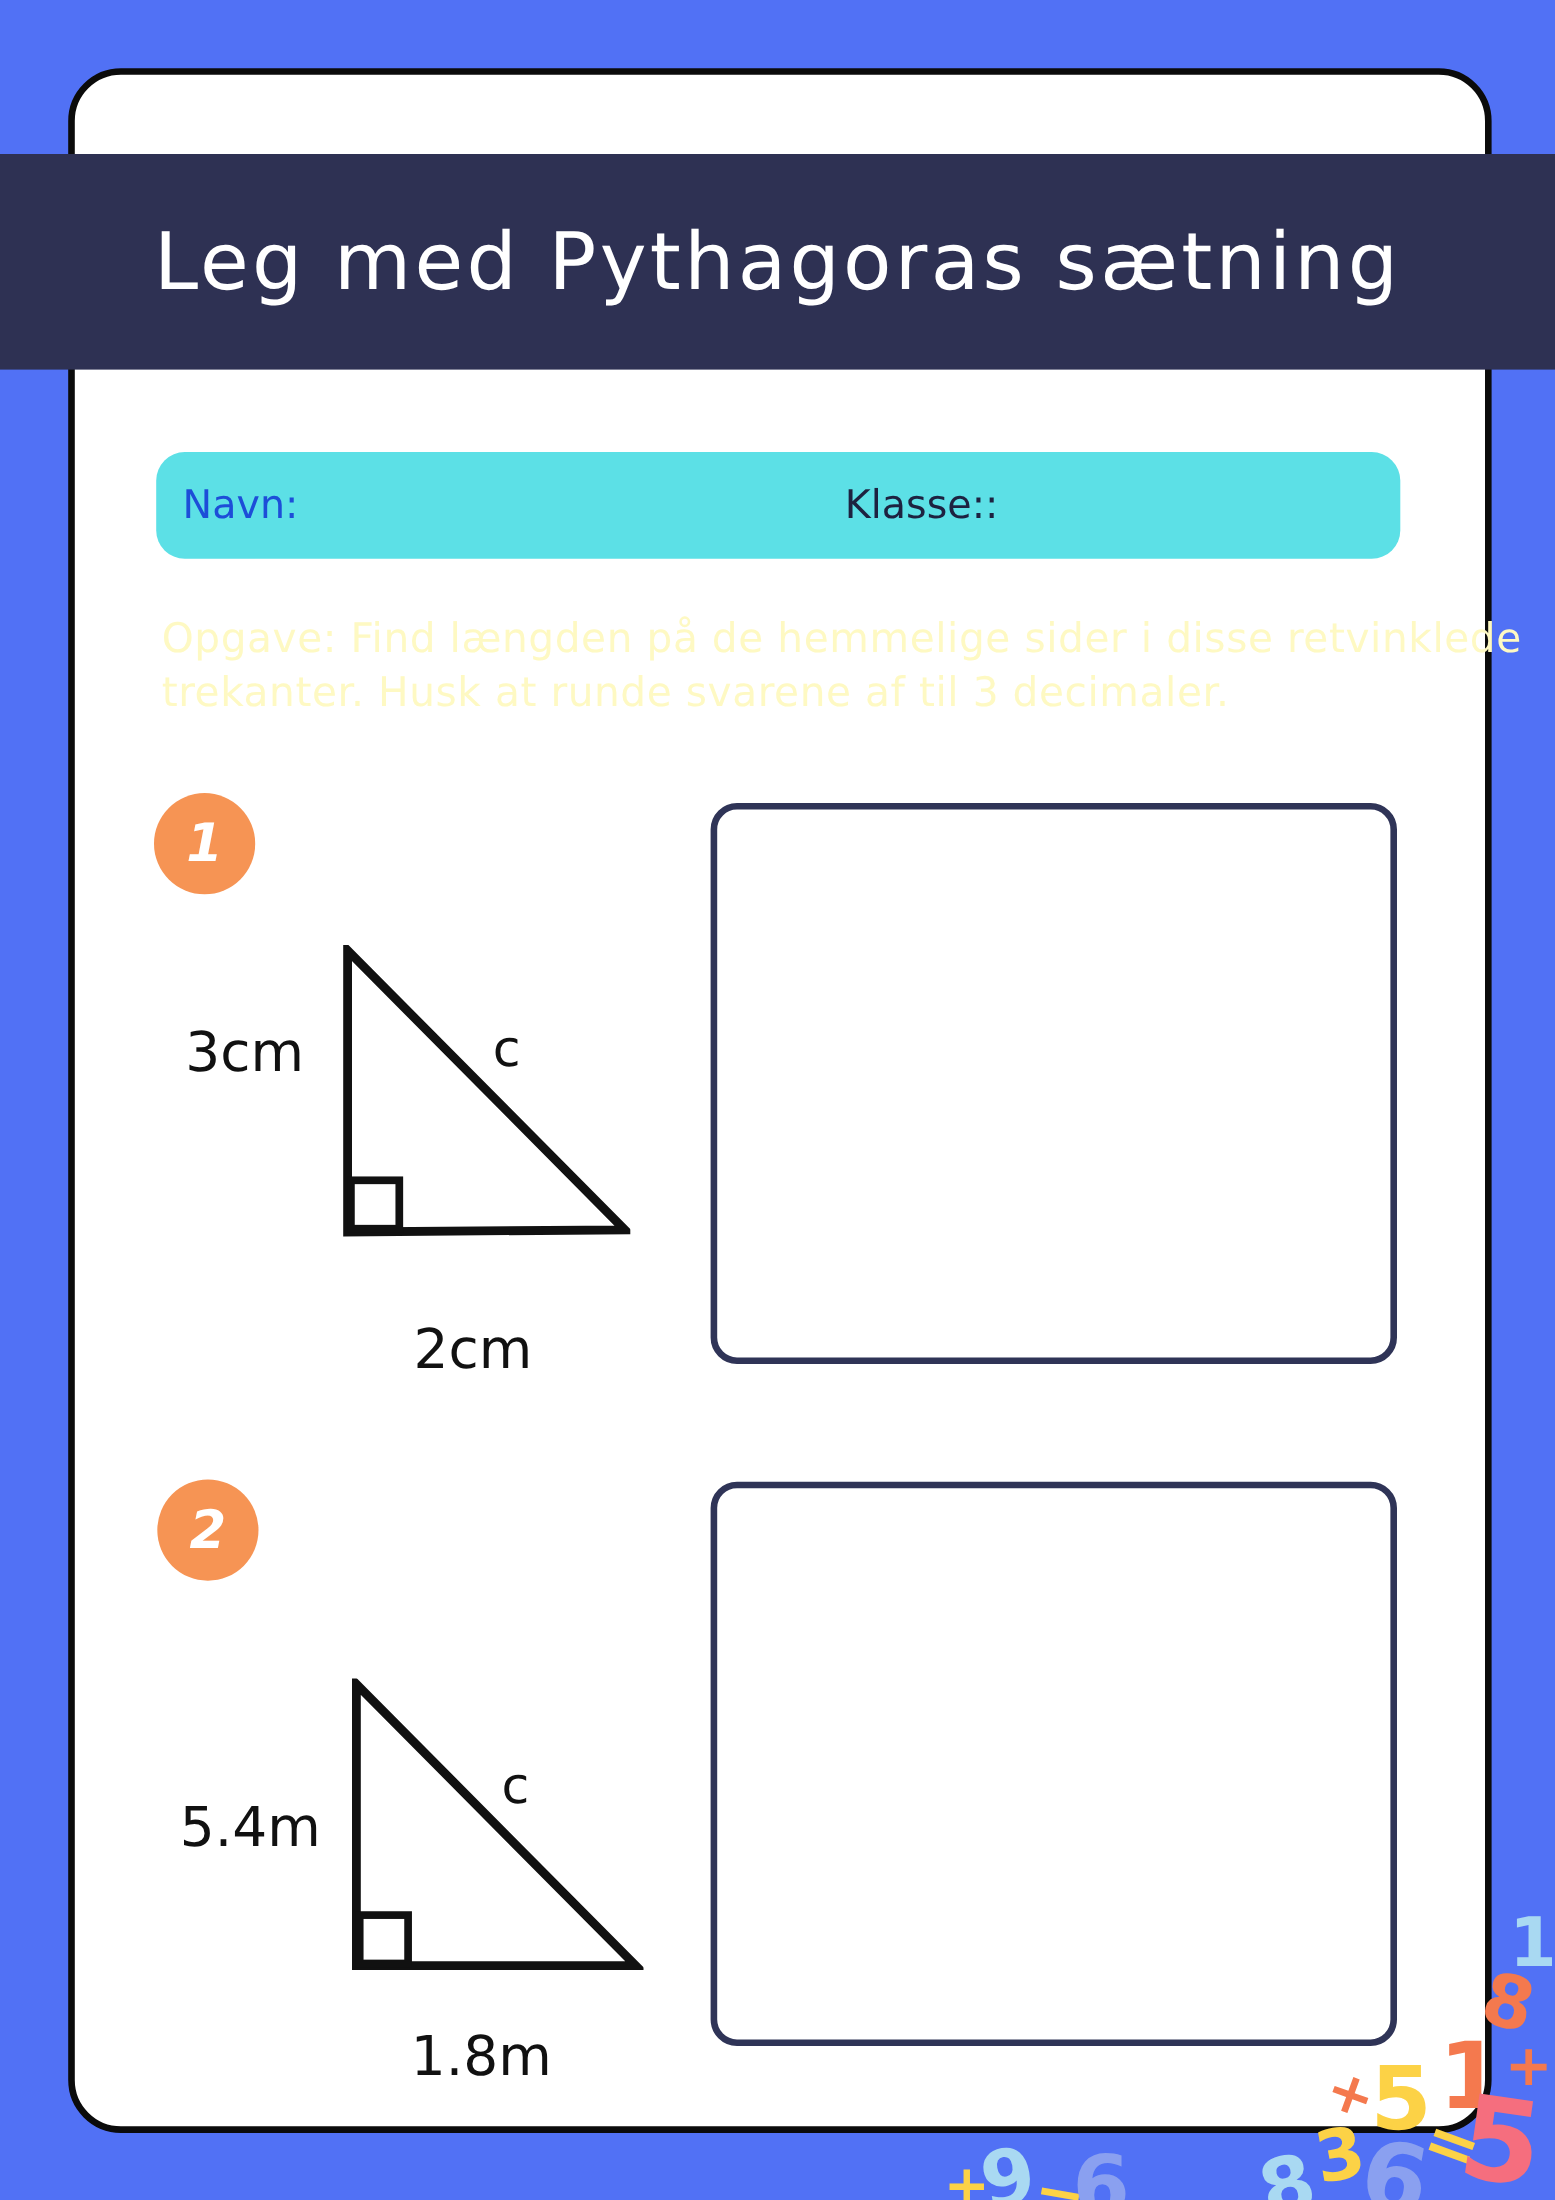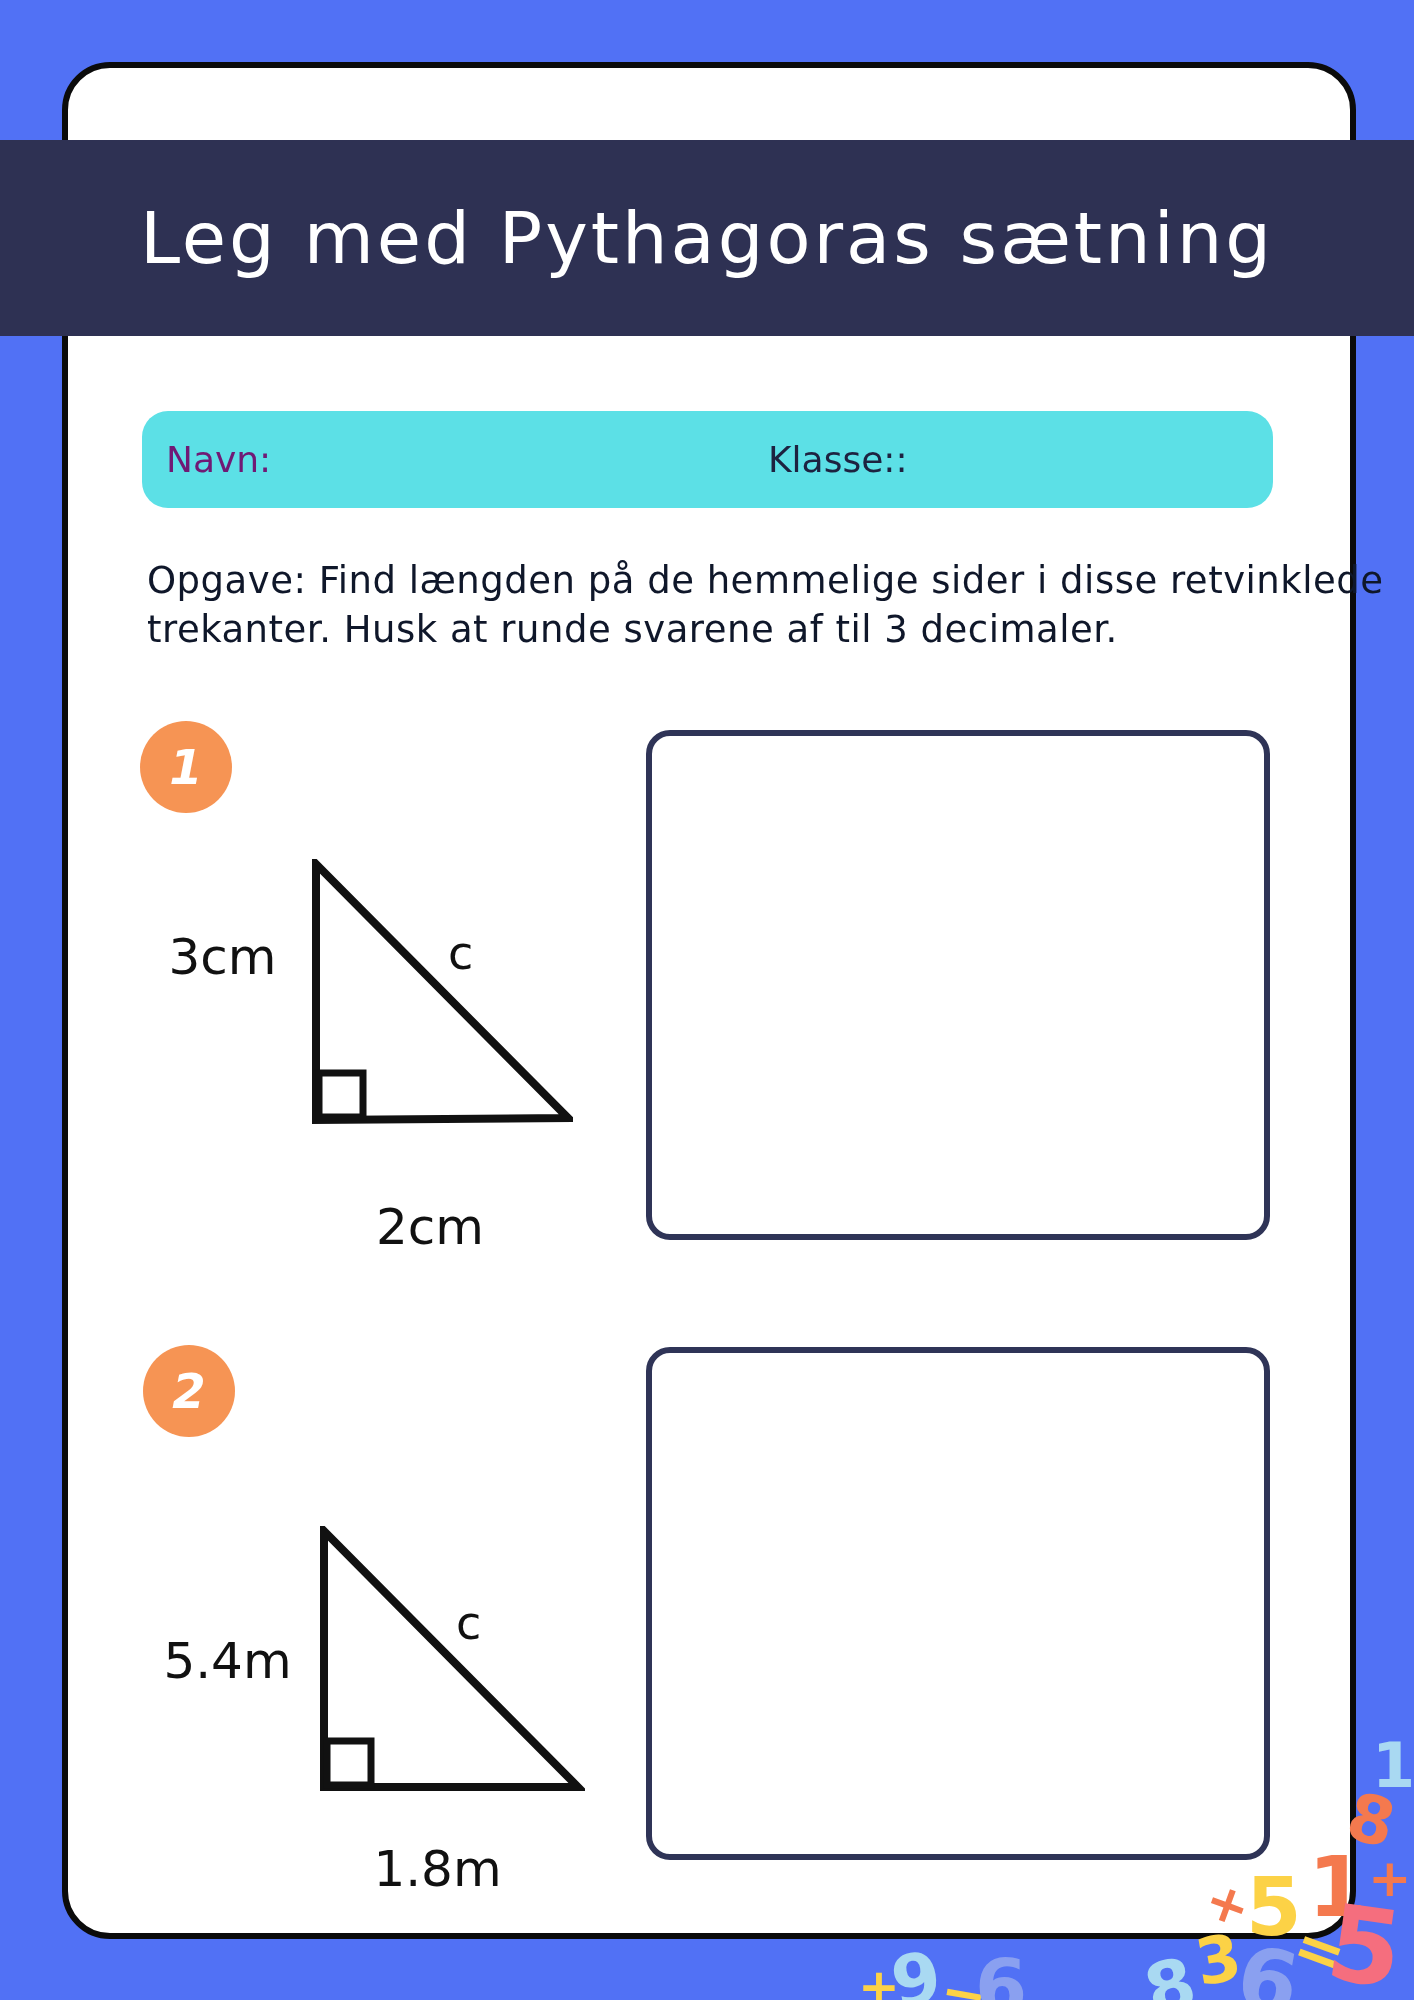--- a/index.html
+++ b/index.html
@@ -30,31 +30,31 @@
   }
   .name-bar{
     position:absolute;
     left:142px;top:411px;
     width:1131px;height:97px;
     border-radius:26px;
     display:flex;align-items:center;
   }
   .name-bar .navn{
     margin-left:24px;
-    font-size:36px;color:#701a75;
+    font-size:36px;color:#1d4ed8;
   }
   .name-bar .klasse{
     position:absolute;left:626px;
     font-size:36px;color:#1d2240;
   }
   .task{
     position:absolute;
     left:147px;top:556px;
     font-size:37px;line-height:49px;
-    color:#0f172a;
+    color:#fef9c3;
     letter-spacing:0.5px;
   }
   .badge{
     position:absolute;
     width:92px;height:92px;
     border-radius:50%;
     display:flex;align-items:center;justify-content:center;
     color:#ffffff;
     font-size:48px;font-weight:700;font-style:italic;
   }

